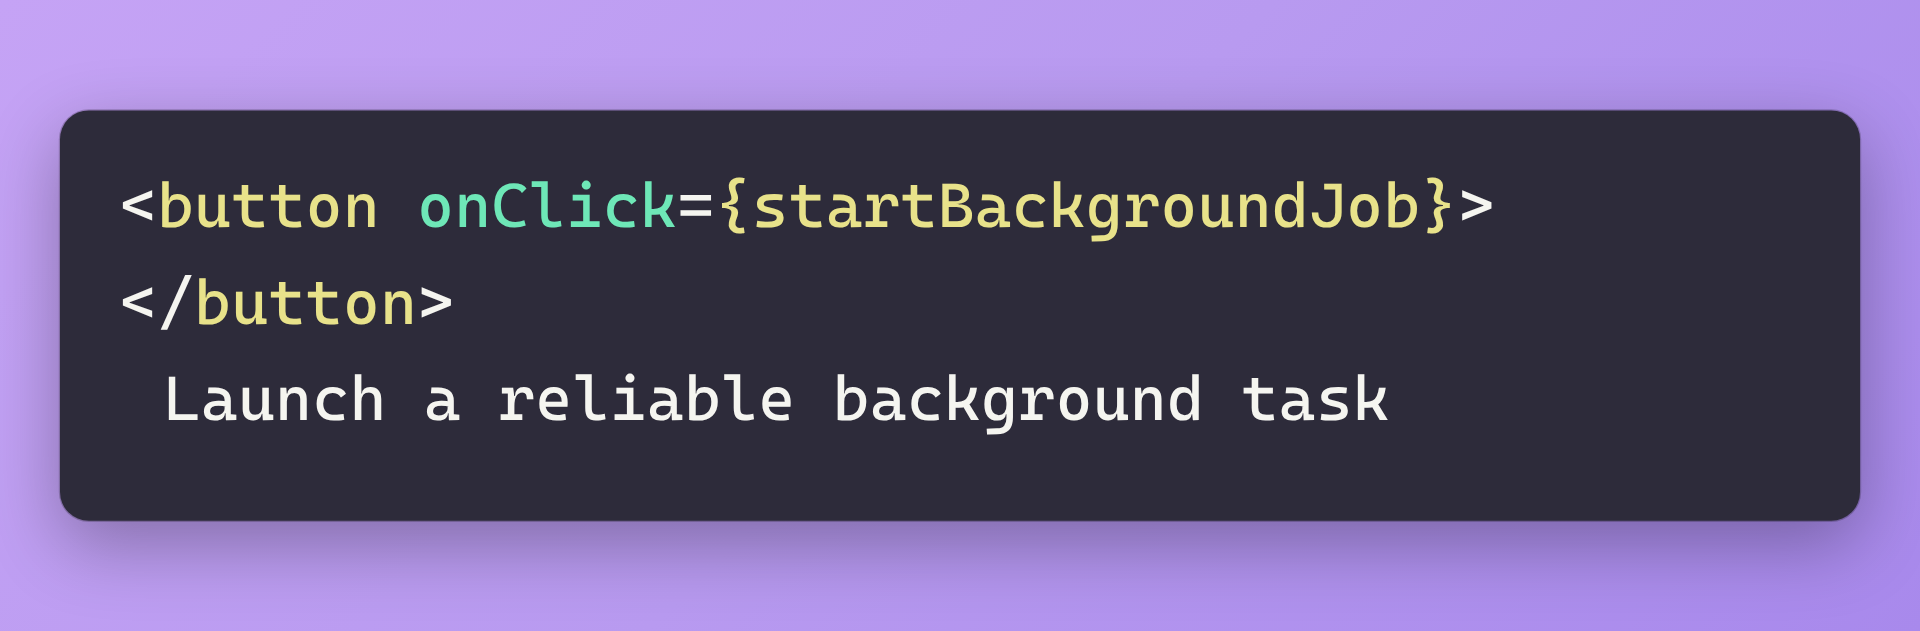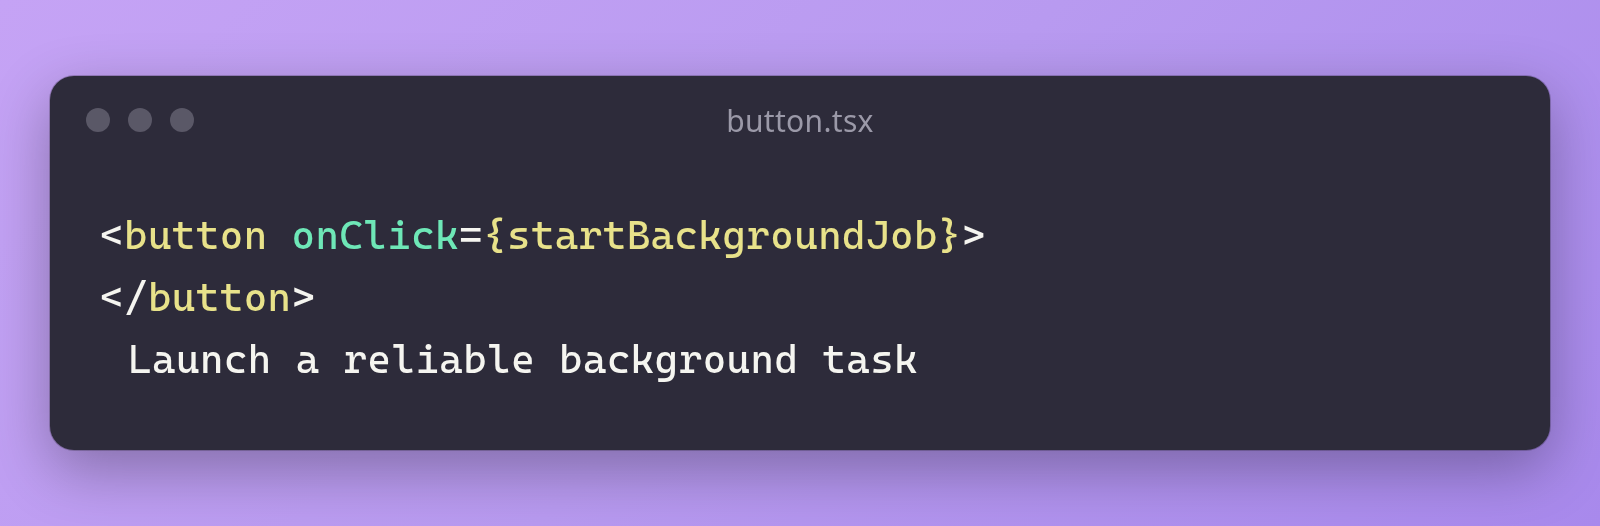--- a/index.html
+++ b/index.html
@@ -47,21 +47,21 @@
       left: 50%;
       transform: translateX(-50%);
       color: #9b99a8;
       font-size: 30px;
       font-weight: 400;
       letter-spacing: 0.3px;
     }
     .code-area {
       padding: 40px 50px 60px 50px;
       font-family: "SF Mono", ui-monospace, "Cascadia Code", Menlo, Monaco, Consolas, monospace;
-      font-size: 40px;
+      font-size: 52px;
       line-height: 1.55;
       color: #f5f5f0;
       letter-spacing: 0.5px;
     }
     .code-line {
       white-space: pre;
     }
     .indent {
       display: inline-block;
       width: 1.2ch;
@@ -79,26 +79,18 @@
       color: #e8e28a;
     }
     .text-content {
       color: #f5f5f0;
     }
   </style>
 </head>
 <body>
 
 <div class="window">
-  <div class="titlebar">
-    <div class="traffic-lights">
-      <div class="traffic-light"></div>
-      <div class="traffic-light"></div>
-      <div class="traffic-light"></div>
-    </div>
-    <div class="filename">button.tsx</div>
-  </div>
   <div class="code-area">
     <div class="code-line"><span class="punct">&lt;</span><span class="tag">button</span><span class="punct"> </span><span class="attr">onClick</span><span class="punct">=</span><span class="expr">{</span><span class="expr">startBackgroundJob</span><span class="expr">}</span><span class="punct">&gt;</span></div>
     <div class="code-line"><span class="punct">&lt;/</span><span class="tag">button</span><span class="punct">&gt;</span></div>
     <div class="code-line"><span class="indent"></span><span class="text-content">Launch a reliable background task</span></div>
   </div>
 </div>
 
 </body></html>

